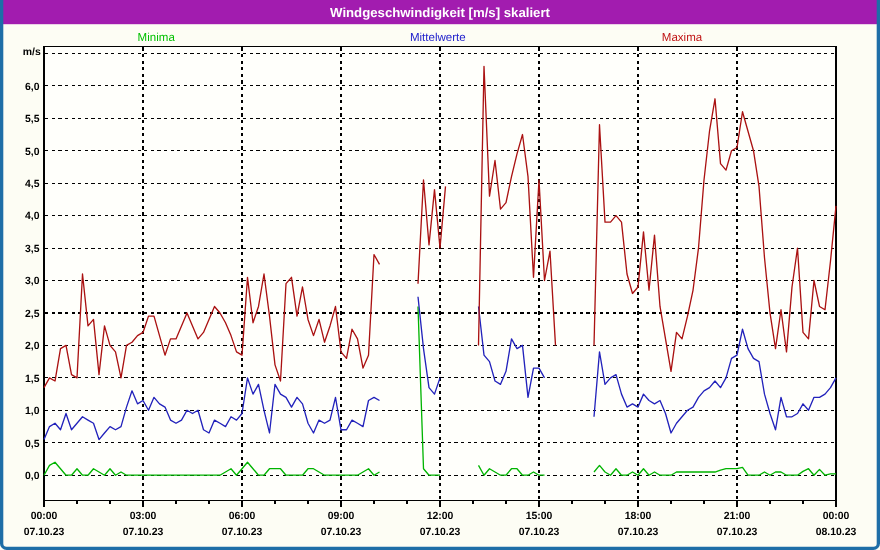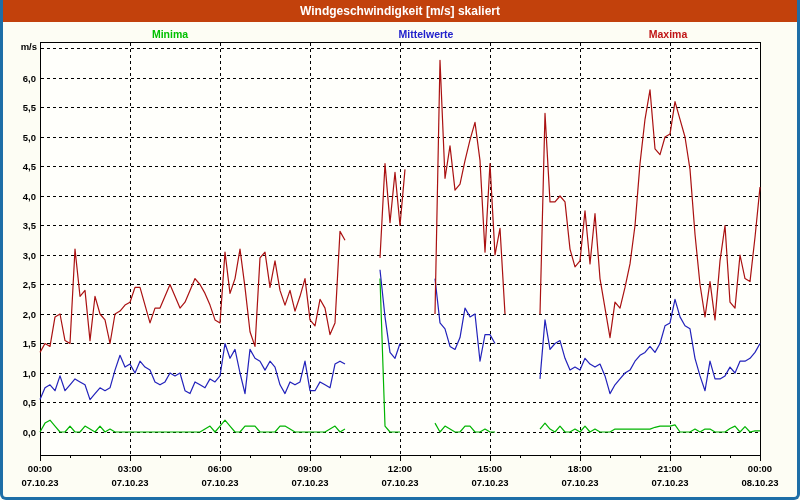--- a/index.html
+++ b/index.html
@@ -7,30 +7,30 @@
     width:800px;height:500px;position:relative;overflow:hidden;
     background:#fdfdf4;font-family:"Liberation Sans",sans-serif;
   }
   .frame{
     position:absolute;inset:0;border-left:3px solid #1e6ea7;
     border-right:3px solid #1e6ea7;border-bottom:3px solid #1e6ea7;
     border-radius:0 0 6px 6px;box-sizing:border-box;pointer-events:none;z-index:5;
   }
   .titlebar{
     position:absolute;left:0;top:0;width:800px;height:22px;
-    background:#c2410c;color:#ffffff;font-size:12px;font-weight:bold;
+    background:#a21caf;color:#ffffff;font-size:12px;font-weight:bold;
     display:flex;align-items:center;justify-content:center;z-index:4;
   }
   .legend-item{
     position:absolute;top:28px;transform:translateX(-50%);
-    font-size:10.5px;font-weight:bold;white-space:nowrap;z-index:3;margin-left:28px;
+    font-size:10.5px;font-weight:normal;white-space:nowrap;z-index:3;
   }
   #legend-minima{left:142px;color:#00c000;}
   #legend-mittelwerte{left:398px;color:#2222cc;}
-  #legend-maxima{left:640px;color:#c01515;}
+  #legend-maxima{left:620px;color:#c01515;}
   svg{position:absolute;left:0;top:0;z-index:2;}
   svg text{font-family:"Liberation Sans",sans-serif;fill:#000;}
 </style>
 </head>
 <body>
 
 <div class="titlebar">
   <span>Windgeschwindigkeit [m/s] skaliert</span>
 </div>
 

